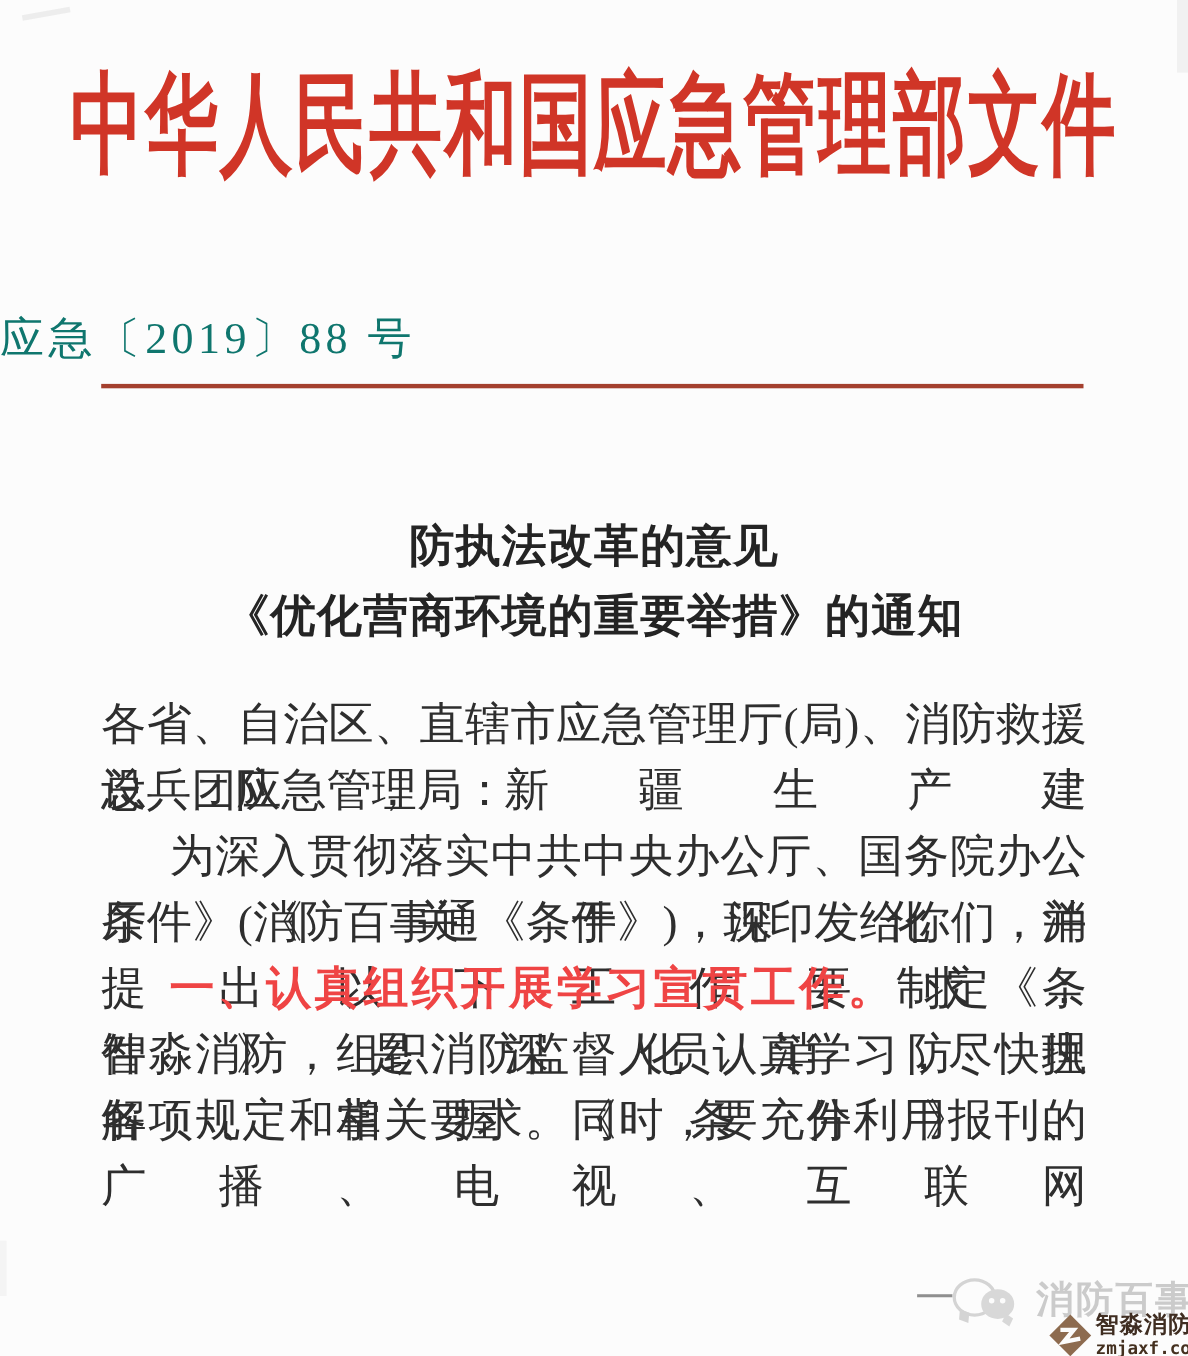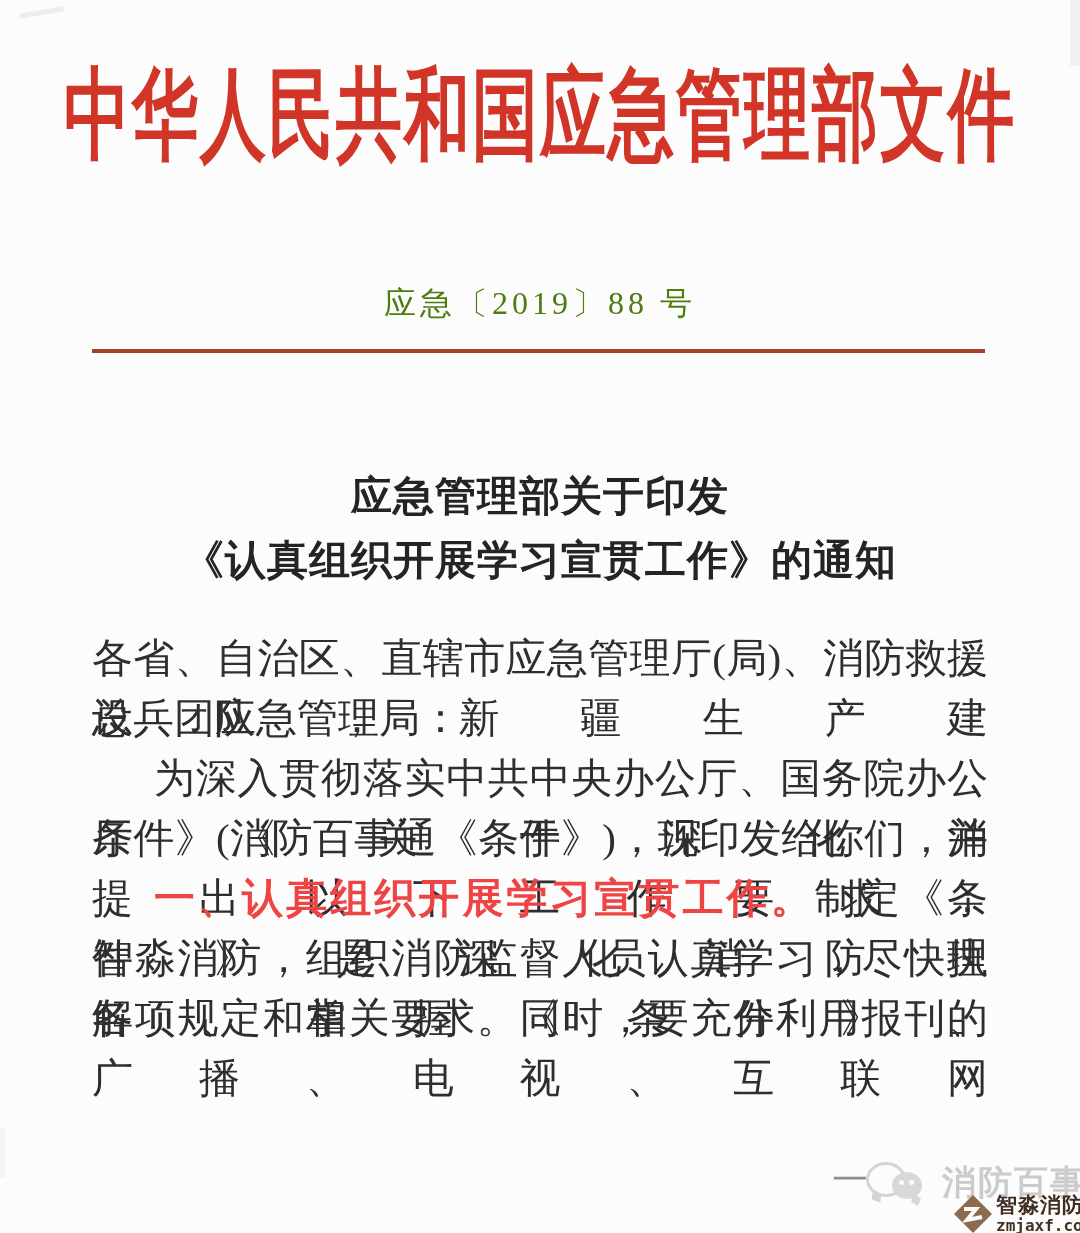--- a/index.html
+++ b/index.html
@@ -21,23 +21,22 @@
     font-weight:bold;
     color:#d03527;
     letter-spacing:2px;
     transform:scaleY(1.52);
     transform-origin:50% 0;
     white-space:nowrap;
   }
   
   .docnum{
     position:absolute;top:286px;left:0;width:100%;
-    text-align:center;
-    font-size:32px;line-height:1.1;
-    color:#4d7c0f;
+    font-size:40px;line-height:1.1;
+    color:#0f766e;
     letter-spacing:4px;
     white-space:nowrap;
   }
   
   .rule{
     position:absolute;top:349px;left:92px;
     width:893px;height:4px;
     background:#a4402e;
   }
   
@@ -140,22 +139,22 @@
 
   <div class="header">
     <span class="header-text">中华人民共和国应急管理部文件</span>
   </div>
 
   <div class="docnum">应急〔2019〕88 号</div>
 
   <div class="rule"></div>
 
   <div class="title">
-    <div>应急管理部关于印发</div>
-    <div>《认真组织开展学习宣贯工作》的通知</div>
+    <div>防执法改革的意见</div>
+    <div>《优化营商环境的重要举措》的通知</div>
   </div>
 
   <div class="body-block">
     <div class="bl j">各省、自治区、直辖市应急管理厅(局)、消防救援总队，新疆生产建</div>
     <div class="bl">设兵团应急管理局：</div>
     <div class="bl j ind">为深入贯彻落实中共中央办公厅、国务院办公厅《关于深化消</div>
     <div class="bl j">条件》(消防百事通《条件》)，现印发给你们，并提出以下工作要求：</div>
     <div class="bl j ind"><span class="lead">一、认真组织开展学习宣贯工作。</span><span>制定《条件》是深化消防执</span></div>
     <div class="bl j">智淼消防，组织消防监督人员认真学习，尽快理解、掌握《条件》的</div>
     <div class="bl j">各项规定和相关要求。同时，要充分利用报刊、广播、电视、互联网</div>

